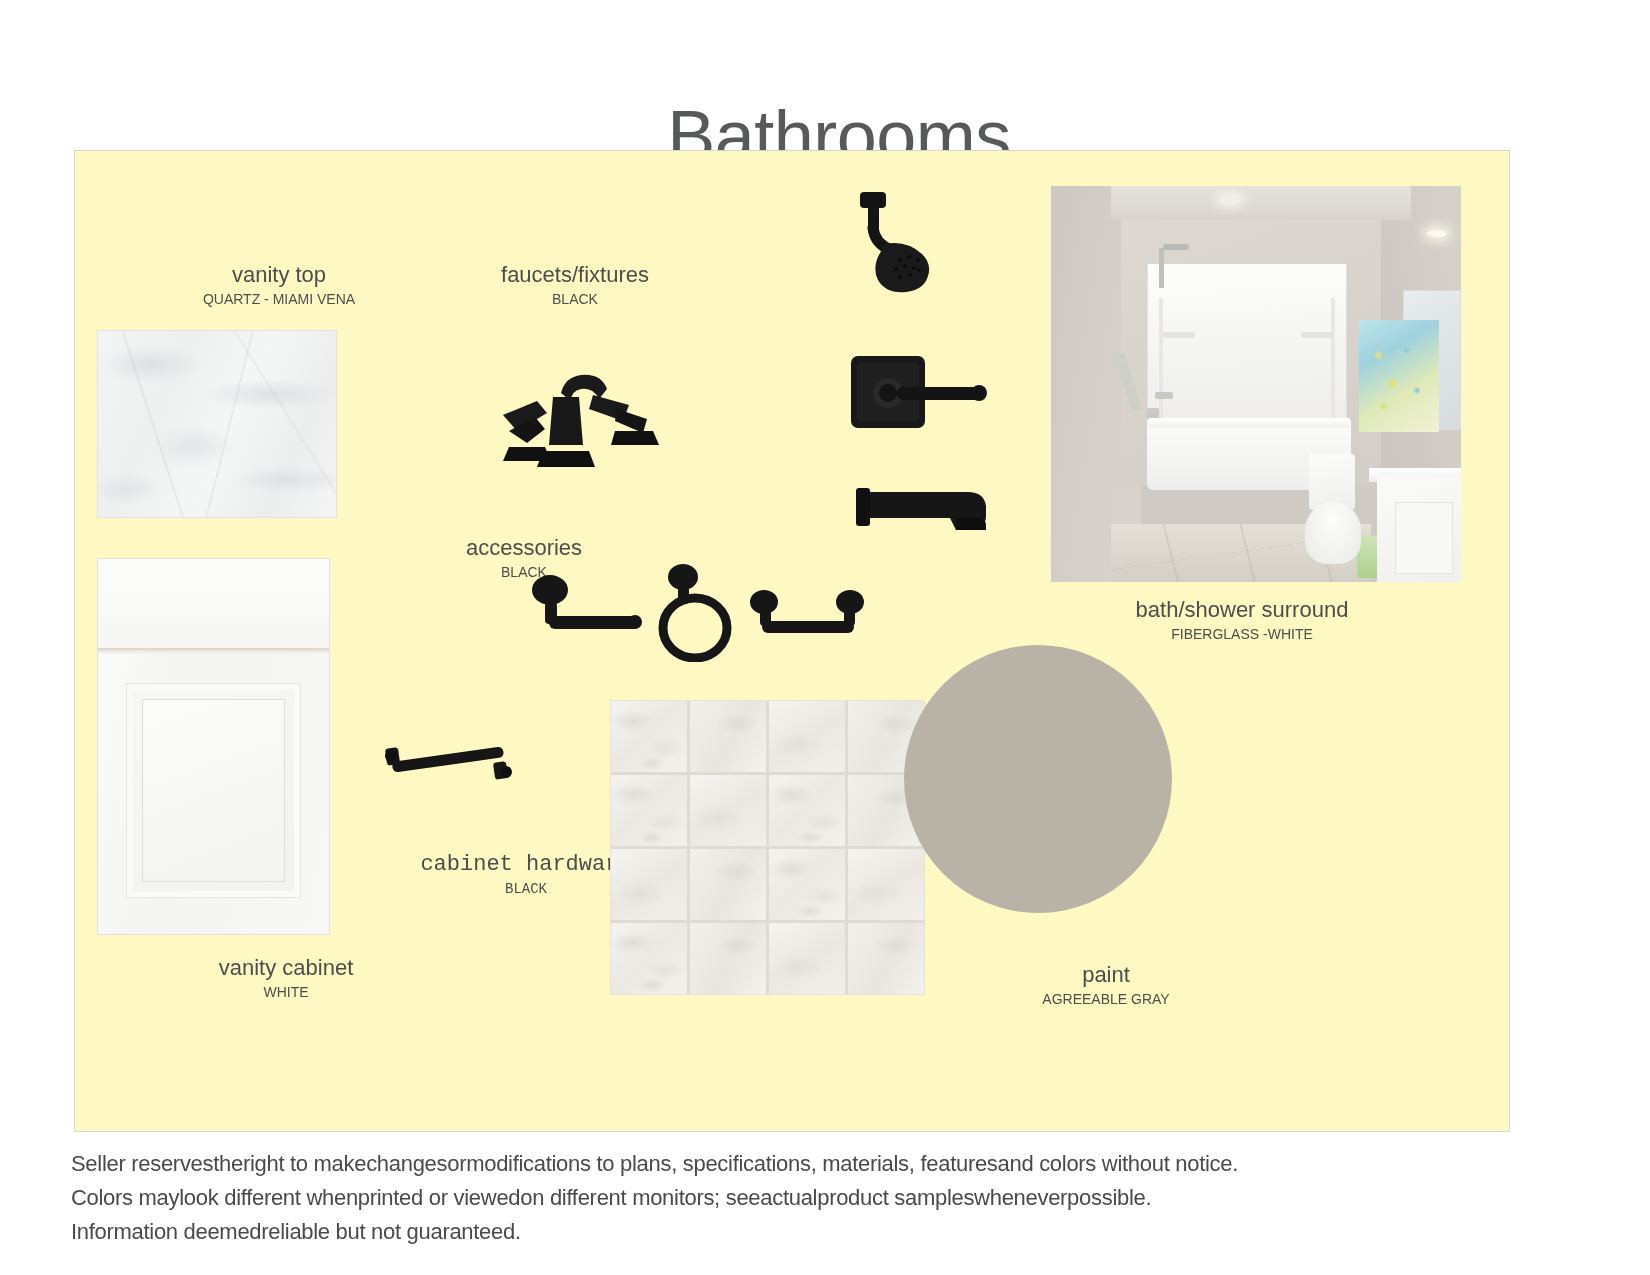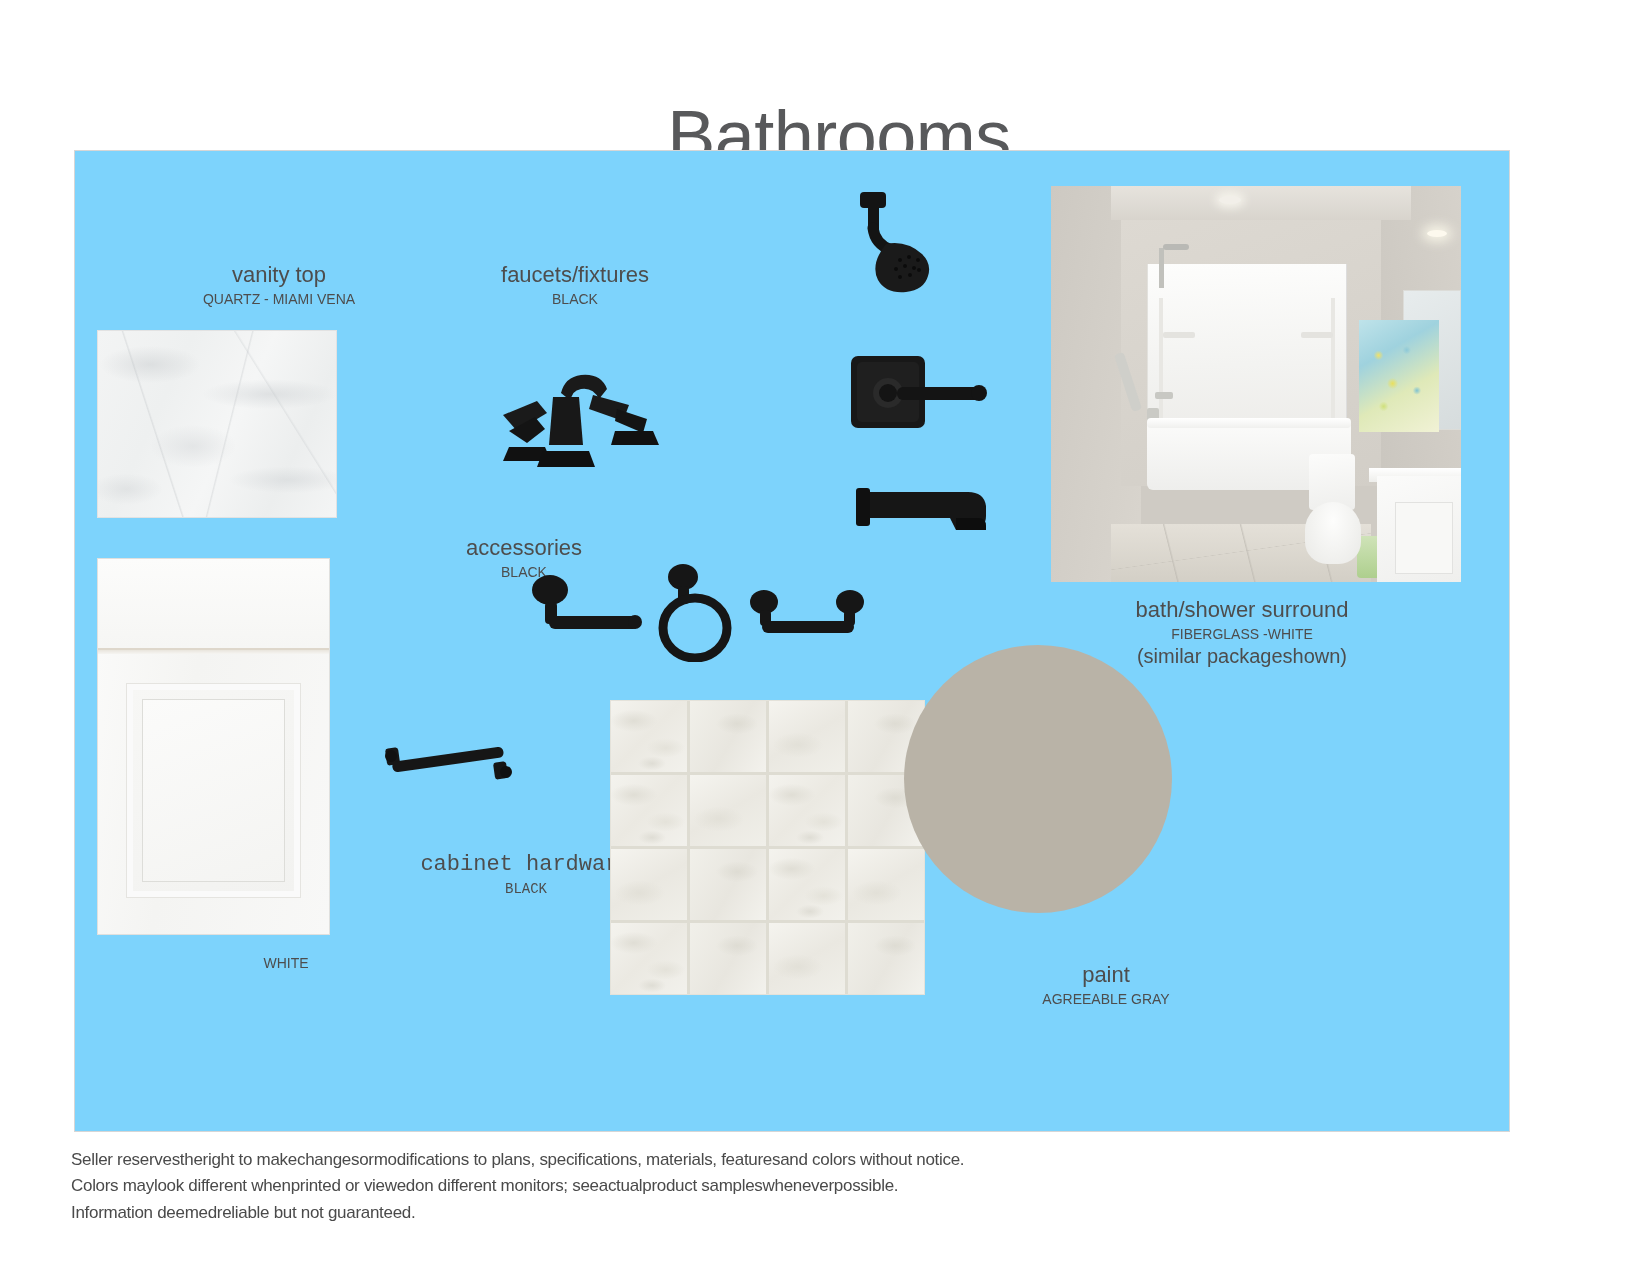--- a/index.html
+++ b/index.html
@@ -29,21 +29,21 @@
     line-height: 1;
     padding-left: 28px;
   }
 
   
   #board-panel {
     position: absolute;
     left: 74px; top: 150px;
     width: 1436px; height: 982px;
     border: 1px solid #d6d6d6;
-    background: #7dd3fc;
+    background: #fef9c3;
   }
 
   
   .caption {
     position: absolute;
     text-align: center;
     color: #4d4d4d;
     line-height: 1.30;
     white-space: nowrap;
   }
@@ -228,21 +228,21 @@
                       linear-gradient(172deg, transparent 0 48%, rgba(190,186,178,.5) 48.4%, transparent 49%); }
 
   
   .fixture { position: absolute; }
 
   
   #disclaimer {
     position: absolute;
     left: 71px; top: 1147px;
     width: 1100px;
-    font-size: 17px;
+    font-size: 22px;
     line-height: 1.55;
     color: #4a4a4a;
     letter-spacing: -0.3px;
   }
   #disclaimer div { white-space: nowrap; }
 </style>
 </head>
 <body>
 
 <h1 id="board-title">Bathrooms</h1>
@@ -260,29 +260,29 @@
   </div>
 
   <div class="caption" style="left:279px; top:383px; width:340px;">
     <div class="cap-label">accessories</div>
     <div class="cap-value">BLACK</div>
   </div>
 
   <div class="caption" style="left:937px; top:445px; width:460px;">
     <div class="cap-label">bath/shower surround</div>
     <div class="cap-value">FIBERGLASS -WHITE</div>
-    <div class="cap-note">(similar  packageshown)</div>
   </div>
 
   <div class="caption" style="left:281px; top:700px; width:340px;font-family:Liberation Mono, monospace;">
     <div class="cap-label">cabinet hardware</div>
     <div class="cap-value">BLACK</div>
   </div>
 
   <div class="caption" style="left:41px; top:803px; width:340px;">
+    <div class="cap-label">vanity cabinet</div>
     <div class="cap-value">WHITE</div>
   </div>
 
 
   <div class="caption" style="left:805px; top:810px; width:452px;">
     <div class="cap-label">paint</div>
     <div class="cap-value">AGREEABLE GRAY</div>
   </div>
 
 </div>

